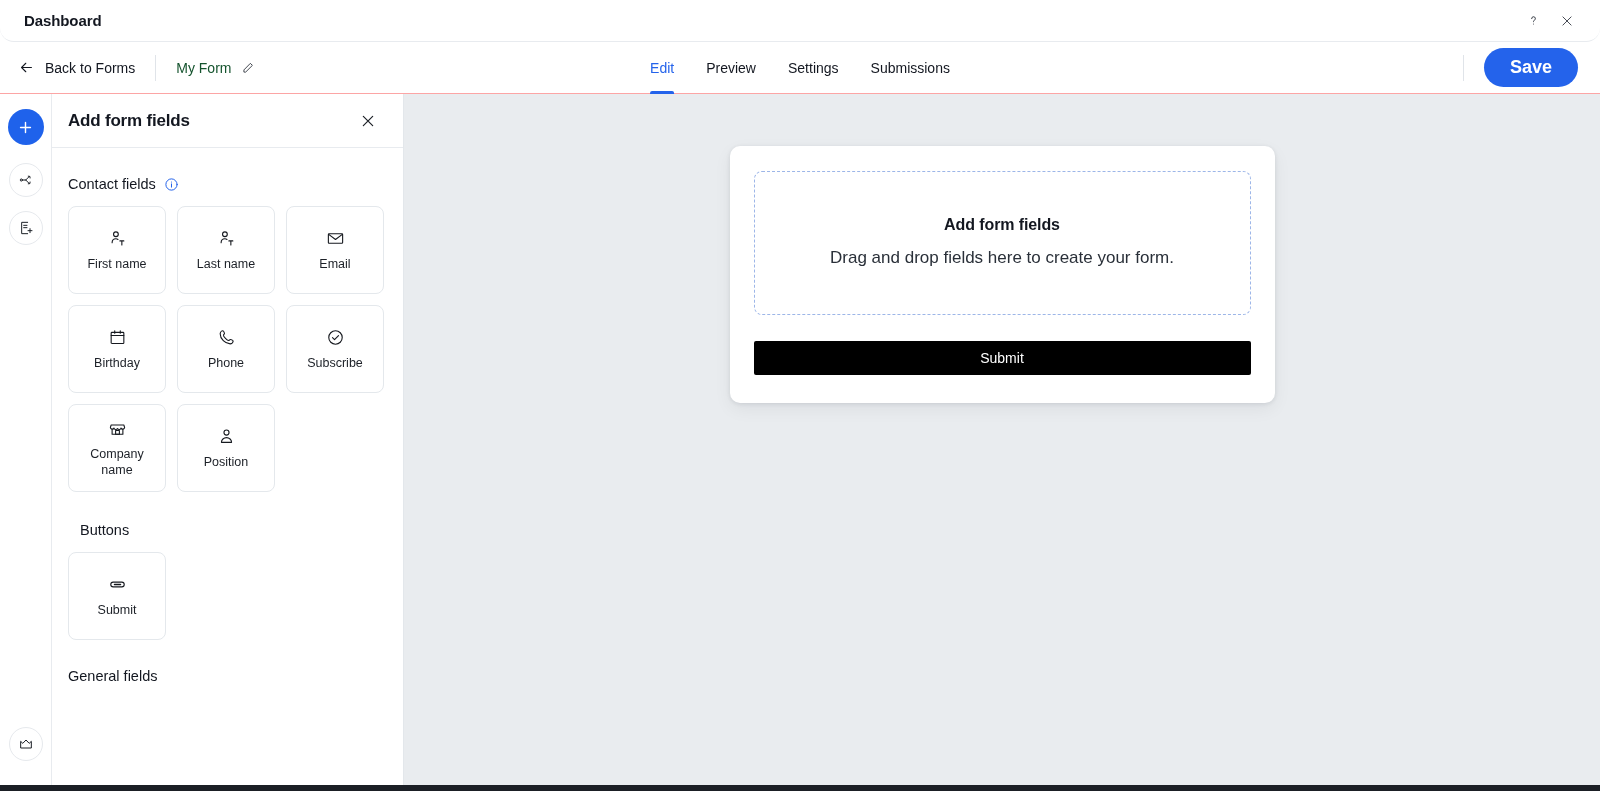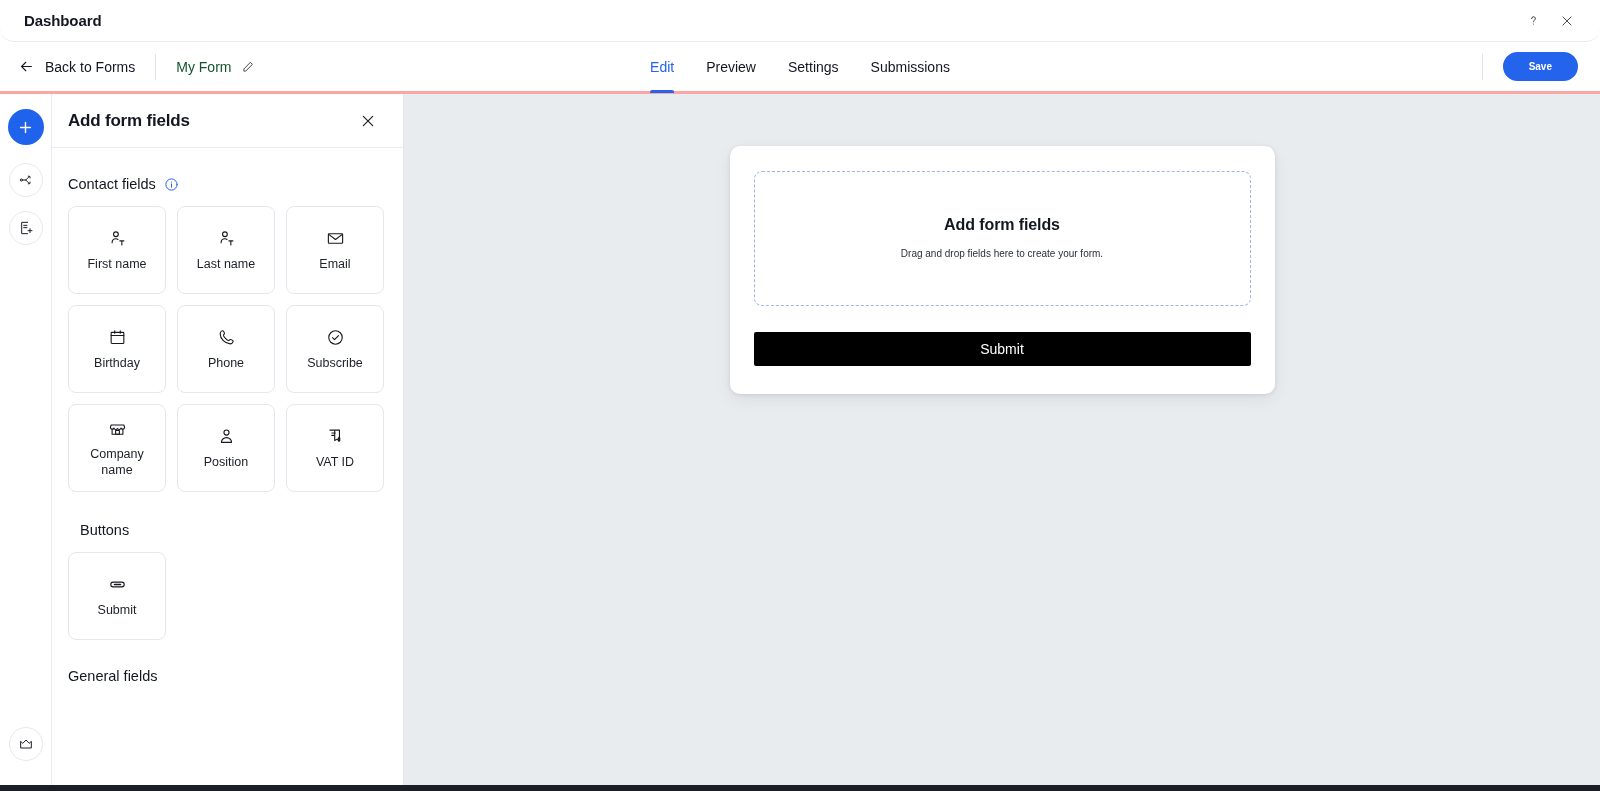--- a/index.html
+++ b/index.html
@@ -26,21 +26,21 @@
     width: 34px; height: 34px;
     display: flex; align-items: center; justify-content: center;
     color: #3b4049; border-radius: 6px;
   }
   .win-btn svg { display: block; }
 
   
   .topbar {
     height: 52px;
     display: flex; align-items: center;
-    border-bottom: 3px solid #fca5a5;
+    border-bottom: 1px solid #fca5a5;
     background: #fff;
     position: relative;
   }
   .topbar-left { display: flex; align-items: center; padding-left: 18px; }
   .back-link {
     display: flex; align-items: center; gap: 10px;
     font-size: 14px; color: #131720;
   }
   .divider-v { width: 1px; height: 26px; background: #e0e4e9; margin: 0 20px; }
   .formname { display: flex; align-items: center; gap: 10px; font-size: 14px; color: #14532d; }
@@ -59,21 +59,21 @@
   .tab.active::after {
     content: ""; position: absolute; left: 0; right: 0; bottom: 0;
     height: 3px; background: #2463eb; border-radius: 2px 2px 0 0;
   }
 
   .topbar-right {
     margin-left: auto; display: flex; align-items: center; padding-right: 22px;
   }
   .save-btn {
     background: #2463eb; color: #fff;
-    font-size: 10px; font-weight: 600;
+    font-size: 18px; font-weight: 600;
     border: none; border-radius: 999px;
     padding: 9px 26px; cursor: pointer;
   }
 
   
   .body { display: flex; height: calc(791px - 42px - 52px); }
 
   
   .rail {
     width: 52px; flex: 0 0 52px;
@@ -160,21 +160,21 @@
     box-shadow: 0 1px 4px rgba(20,25,35,.10), 0 6px 18px rgba(20,25,35,.06);
     padding: 25px 24px 28px 24px;
     height: fit-content;
   }
   .dropzone {
     border: 1px dashed #9db6e8; border-radius: 8px;
     padding: 44px 20px 46px 20px;
     text-align: center;
   }
   .dz-title { font-size: 16px; font-weight: 700; color: #131720; letter-spacing: -0.1px; }
-  .dz-sub { font-size: 10px; color: #2a3039; margin-top: 14px; }
+  .dz-sub { font-size: 17px; color: #2a3039; margin-top: 14px; }
   .submit-bar {
     margin-top: 26px;
     background: #000; color: #fff;
     height: 34px; border-radius: 2px;
     display: flex; align-items: center; justify-content: center;
     font-size: 14px; cursor: pointer;
   }
 
   
   .bottom-strip {
@@ -378,31 +378,20 @@
         <div class="fcard">
           <span class="ficon">
             <svg width="19" height="19" viewBox="0 0 24 24" fill="none" stroke="currentColor" stroke-width="1.4" stroke-linecap="round" stroke-linejoin="round">
               <circle cx="12" cy="7" r="3.2"></circle>
                 <path d="M5.6 19.4c0-3.4 2.9-6 6.4-6s6.4 2.6 6.4 6z"></path>
             </svg>
           </span>
           <span class="flabel">Position</span>
         </div>
 
-        <div class="fcard">
-          <span class="ficon">
-            <svg width="19" height="19" viewBox="0 0 24 24" fill="none" stroke="currentColor" stroke-width="1.4" stroke-linecap="round" stroke-linejoin="round">
-              <path d="M5 4h12v13l-3-1.7-3 1.7V4"></path>
-                <path d="M7.4 7.6h4.2M7.4 10.6h3"></path>
-              <path d="M17.6 14.2c-.5-.5-2.2-.6-2.2.5s2.2.6 2.2 1.8-1.7 1.1-2.3.5"></path>
-                <path d="M16.4 13v.9M16.4 17.5v.9"></path>
-            </svg>
-          </span>
-          <span class="flabel">VAT ID</span>
-        </div>
       </div>
 
       <div class="section-head buttons">
         <span>Buttons</span>
       </div>
       <div class="grid">
         <div class="fcard">
           <span class="ficon">
             <svg width="19" height="19" viewBox="0 0 24 24" fill="none" stroke="currentColor" stroke-width="1.4" stroke-linecap="round">
               <rect x="3.5" y="9" width="17" height="6" rx="3"></rect>

